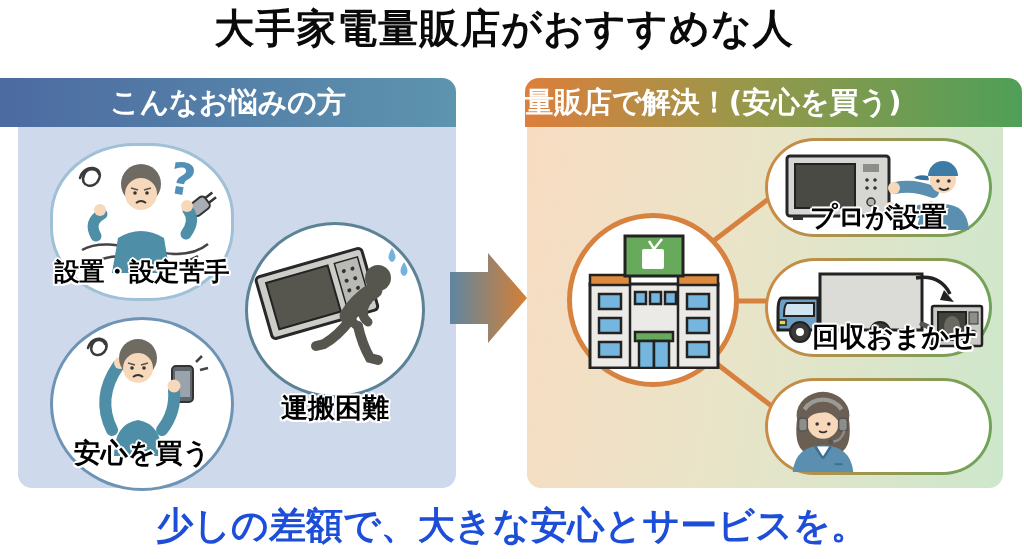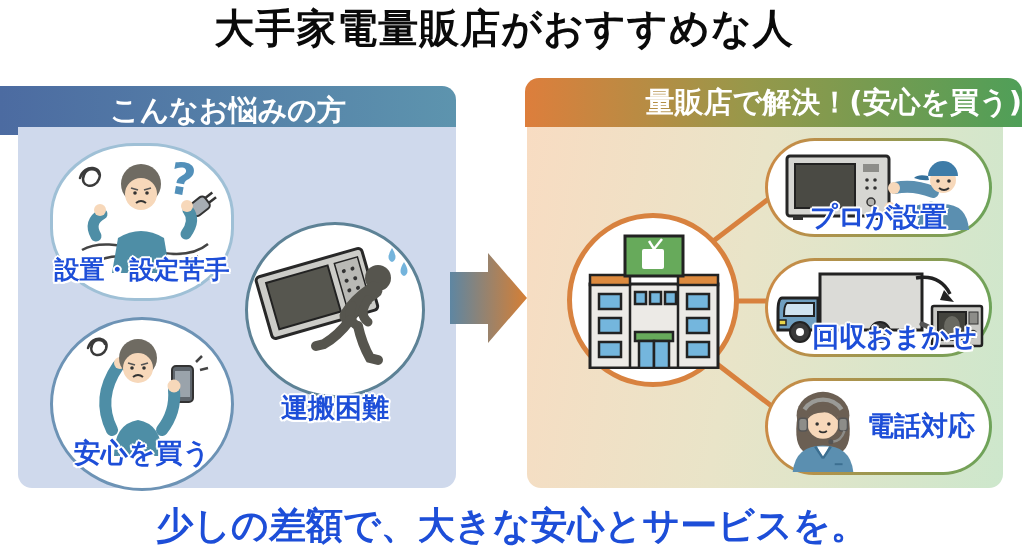--- a/index.html
+++ b/index.html
@@ -9,38 +9,38 @@
     font-family:"DejaVu Sans","Liberation Sans",sans-serif;color:#111;
   }
   .abs{position:absolute;}
   
   #title{top:1px;left:0;width:1008px;text-align:center;font-size:40px;font-weight:bold;letter-spacing:1px;color:#0a0a0a;}
   #footer{top:501px;left:0;width:1024px;text-align:center;font-size:37px;font-weight:bold;color:#1d4ed8;}
   
   #left-header{left:0;top:78px;width:456px;height:49px;border-radius:0 14px 0 0;
     background:linear-gradient(to right,#4c6ba1,#5d94ae);
     display:flex;align-items:center;justify-content:center;
-    color:#fff;font-size:29px;font-weight:bold;margin-top:8px;}
+    color:#fff;font-size:29px;font-weight:bold;}
   #left-body{left:18px;top:127px;width:438px;height:361px;background:#cfd9ec;border-radius:0 0 14px 14px;}
   .bubble{position:absolute;background:#fff;box-sizing:border-box;z-index:2;}
   #bubble-setup{left:50px;top:143px;width:184px;height:158px;border:3px solid #9fc0d6;border-radius:46%;}
   #bubble-carry{left:245px;top:222px;width:180px;height:176px;border:3px solid #5d8296;border-radius:50%;}
   #bubble-support{left:50px;top:317px;width:184px;height:174px;border:3px solid #6d93b5;border-radius:50%;}
-  .olabel{position:absolute;z-index:4;font-weight:bold;color:#1d4ed8;text-align:center;line-height:1.1;
+  .olabel{position:absolute;z-index:4;font-weight:bold;color:#000000;text-align:center;line-height:1.1;
     text-shadow:2px 0 0 #fff,-2px 0 0 #fff,0 2px 0 #fff,0 -2px 0 #fff,
       1.5px 1.5px 0 #fff,-1.5px 1.5px 0 #fff,1.5px -1.5px 0 #fff,-1.5px -1.5px 0 #fff;}
-  #lbl-setup{left:28px;top:258px;width:228px;font-size:25px;font-family:Liberation Mono, monospace;}
+  #lbl-setup{left:28px;top:258px;width:228px;font-size:25px;}
   #lbl-carry{left:240px;top:348px;width:190px;font-size:27px;margin-top:45px;}
   #lbl-support{left:35px;top:438px;width:214px;font-size:27px;}
   
   #arrow{left:450px;top:251px;width:78px;height:95px;z-index:3;}
   
   #right-header{left:525px;top:78px;width:497px;height:49px;border-radius:14px 14px 0 0;
     background:linear-gradient(to right,#dd7e3c,#97984a 45%,#4f9f58);
-    display:flex;align-items:center;justify-content:flex-end;color:#fff;font-size:29px;font-weight:bold;}
+    display:flex;align-items:center;justify-content:flex-start;color:#fff;font-size:29px;font-weight:bold;}
   #right-body{left:527px;top:127px;width:476px;height:361px;border-radius:0 0 14px 14px;
     background:linear-gradient(100deg,#f8dcc2,#e9e4c8 45%,#cde7cc);}
   #connectors{left:527px;top:127px;width:476px;height:361px;z-index:1;}
   #store-circle{left:567px;top:213px;width:172px;height:174px;background:#fff;border:5px solid #d8823f;
     border-radius:50%;box-sizing:border-box;z-index:2;}
   #store-art{left:578px;top:231px;width:152px;height:138px;z-index:3;}
   .pill{position:absolute;width:227px;border-radius:52px;background:linear-gradient(100deg,#cf8a45,#6aa45a);z-index:2;}
   .pill-inner{position:absolute;inset:3px;background:#fff;border-radius:49px;}
   #pill-install{left:765px;top:138px;height:99px;}
   #pill-collect{left:765px;top:258px;height:99px;}
@@ -262,16 +262,15 @@
     <path d="M38 62 L44 74 L50 62 Z" fill="#fff"></path>
     <path d="M36 62 L44 74 M52 62 L44 74" stroke="#3c6f91" stroke-width="2.5" fill="none"></path>
     <path d="M56 80 l8 0" stroke="#3c6f91" stroke-width="2" fill="none"></path>
   </svg>
 
   <div id="lbl-setup" class="olabel">設置・設定苦手</div>
   <div id="lbl-carry" class="olabel">運搬困難</div>
   <div id="lbl-support" class="olabel">安心を買う</div>
   <div id="lbl-install" class="olabel">プロが設置</div>
   <div id="lbl-collect" class="olabel">回収おまかせ</div>
-  <div id="lbl-phone" class="olabel">電話対応</div>
 
   <div id="footer" class="abs">少しの差額で、大きな安心とサービスを。</div>
 </div>
 
 </body></html>

